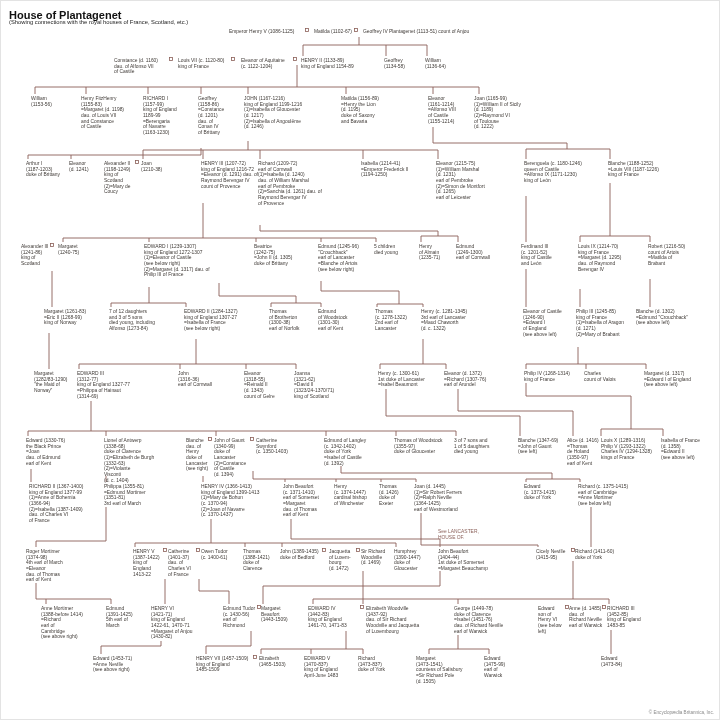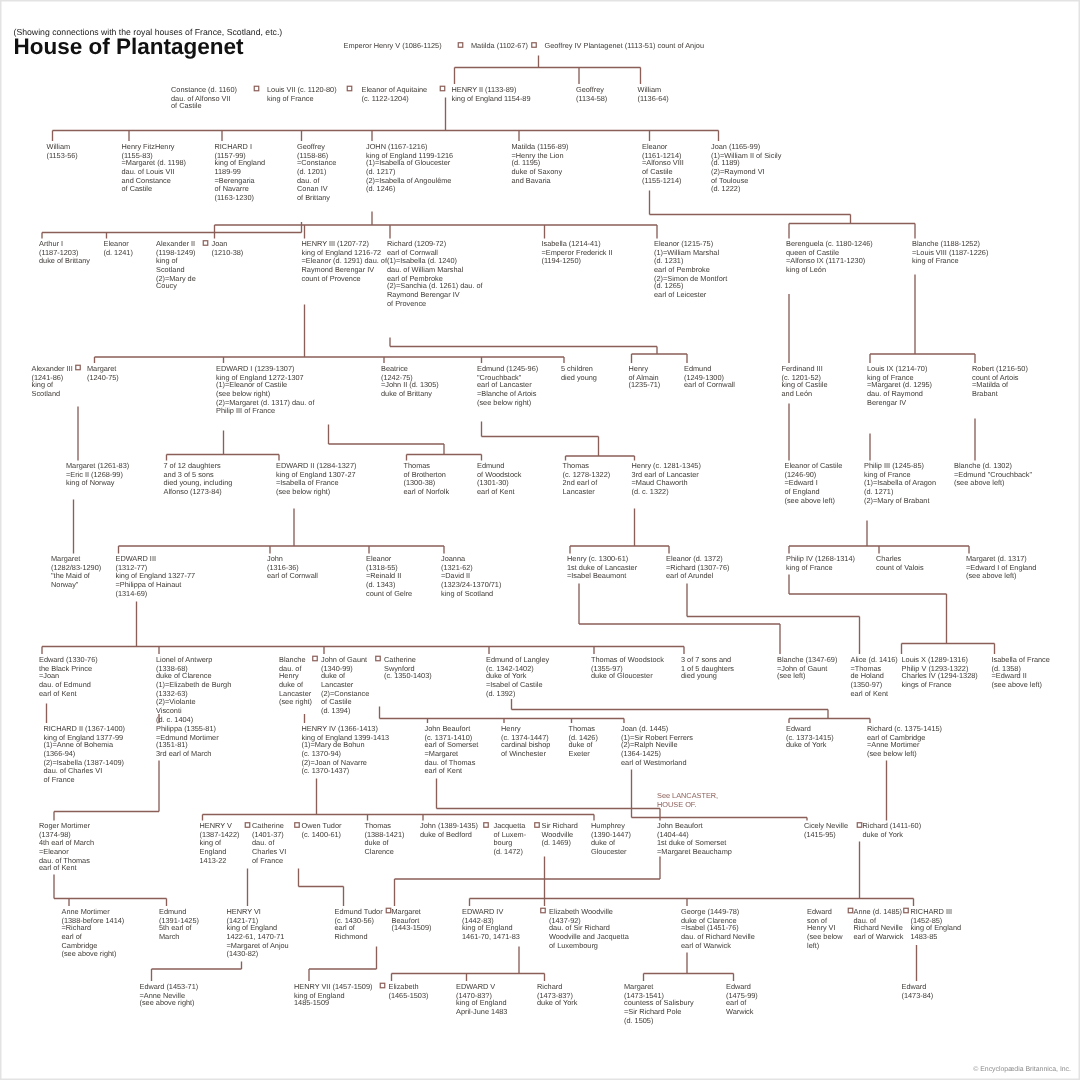--- a/index.html
+++ b/index.html
@@ -1,18 +1,18 @@
 <!DOCTYPE html>
 <html><head>
 <meta charset="utf-8">
 <style>
   html,body{margin:0;padding:0;background:#fff;}
   .page{position:relative;width:720px;height:720px;background:#fff;border:1px solid #e3e3e3;
         box-sizing:border-box;overflow:hidden;font-family:"Liberation Sans",sans-serif;}
-  .title{position:absolute;left:8px;top:22px;font-size:15px;font-weight:bold;color:#111;}
+  .title{position:absolute;left:8px;top:8px;font-size:11px;font-weight:bold;color:#111;}
   .subtitle{position:absolute;left:8px;top:18px;font-size:5.8px;color:#222;}
   .wires{position:absolute;left:0;top:0;pointer-events:none;}
   .tree-line{fill:none;stroke-width:0.9;}
   .m-box{stroke-width:0.8;}
   .node{position:absolute;font-size:4.9px;line-height:1.16;color:#3f3a36;white-space:pre-line;}
   .credit{position:absolute;right:5px;bottom:4px;font-size:4.6px;color:#8a8a8a;}
 </style>
 </head>
 <body>
 

